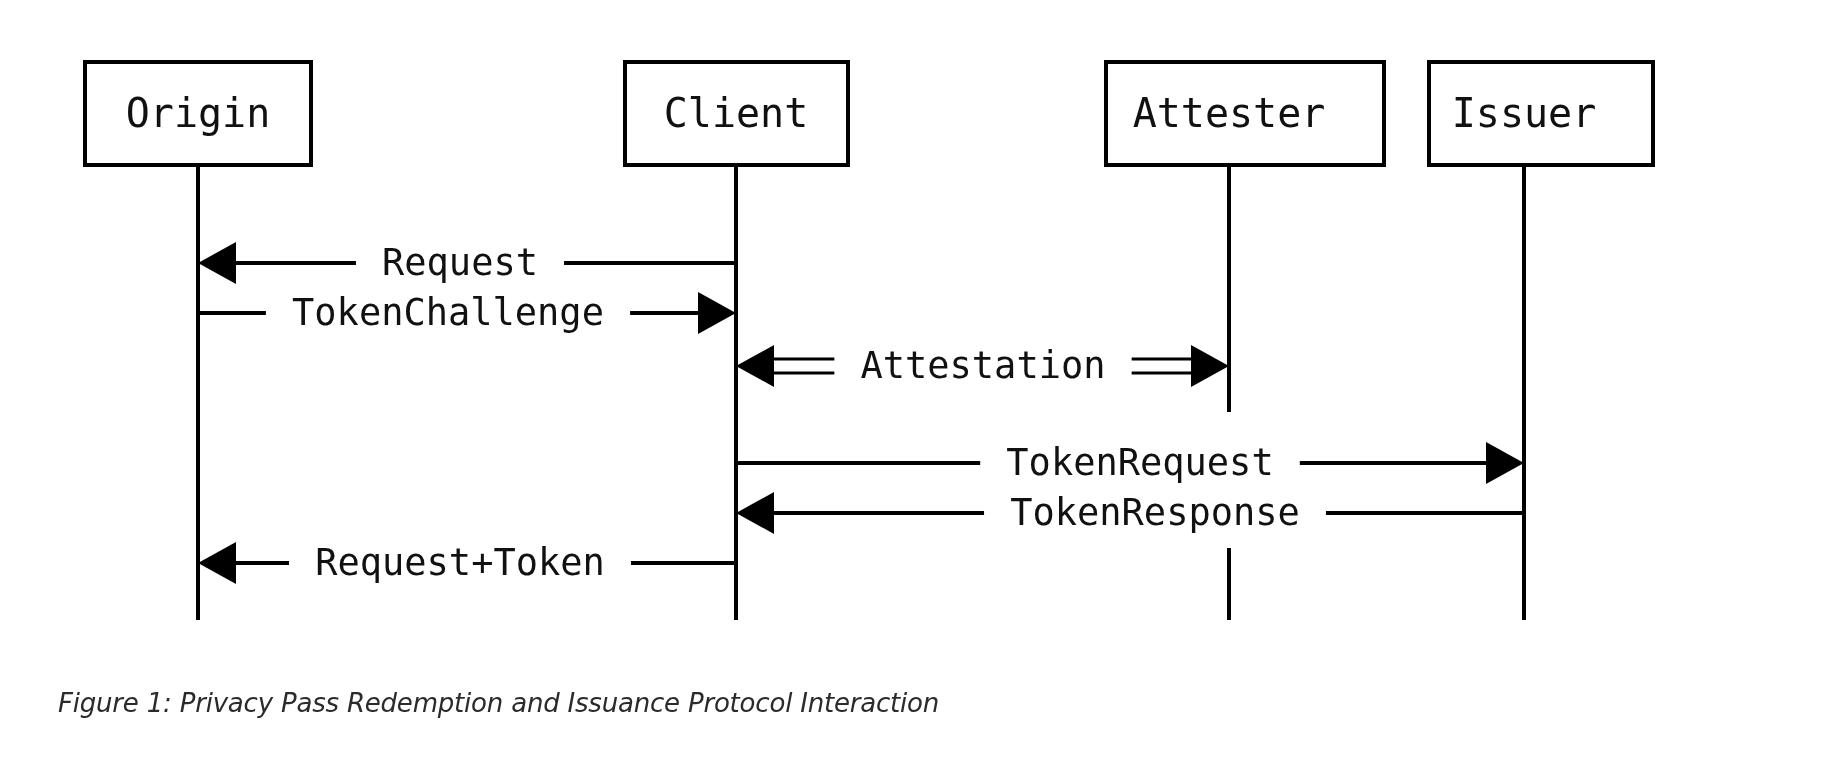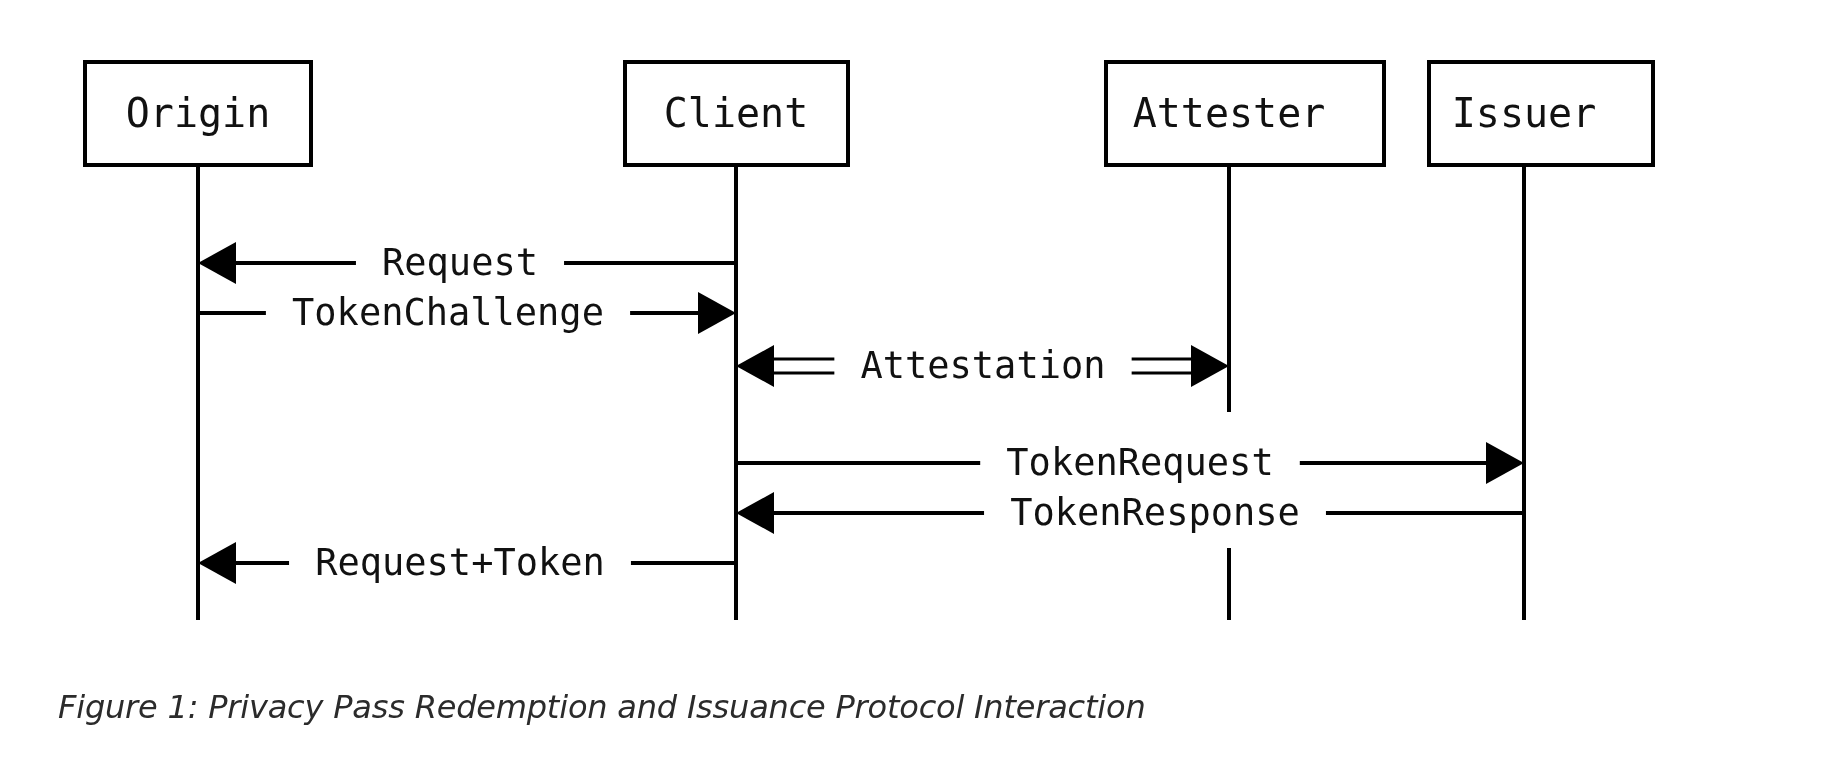--- a/index.html
+++ b/index.html
@@ -70,21 +70,21 @@
     text-anchor: middle;
     dominant-baseline: middle;
   }
   #figure-caption {
     position: absolute;
     left: 58px;
     top: 688px;
     width: 1700px;
     font-family: "DejaVu Sans", sans-serif;
     font-style: italic;
-    font-size: 32px;
+    font-size: 26px;
     color: #2b2b2b;
     letter-spacing: -0.2px;
     white-space: nowrap;
   }
 </style>
 </head>
 <body>
 
 <div id="figure-root">
 

